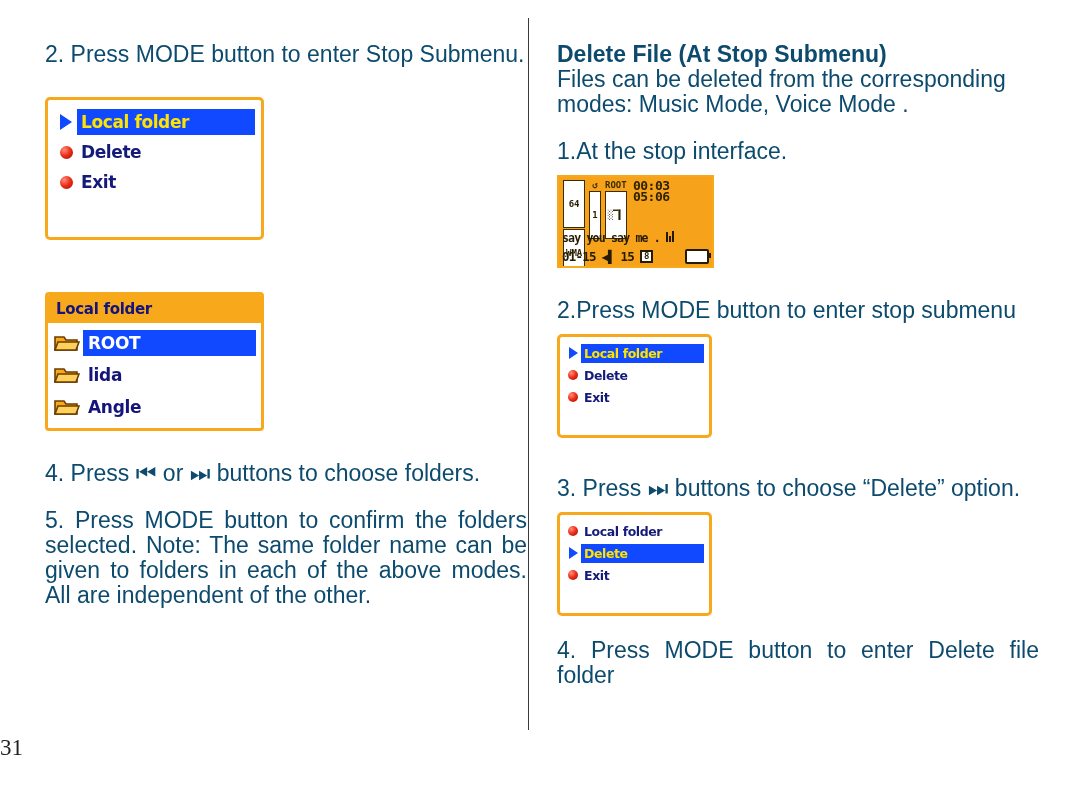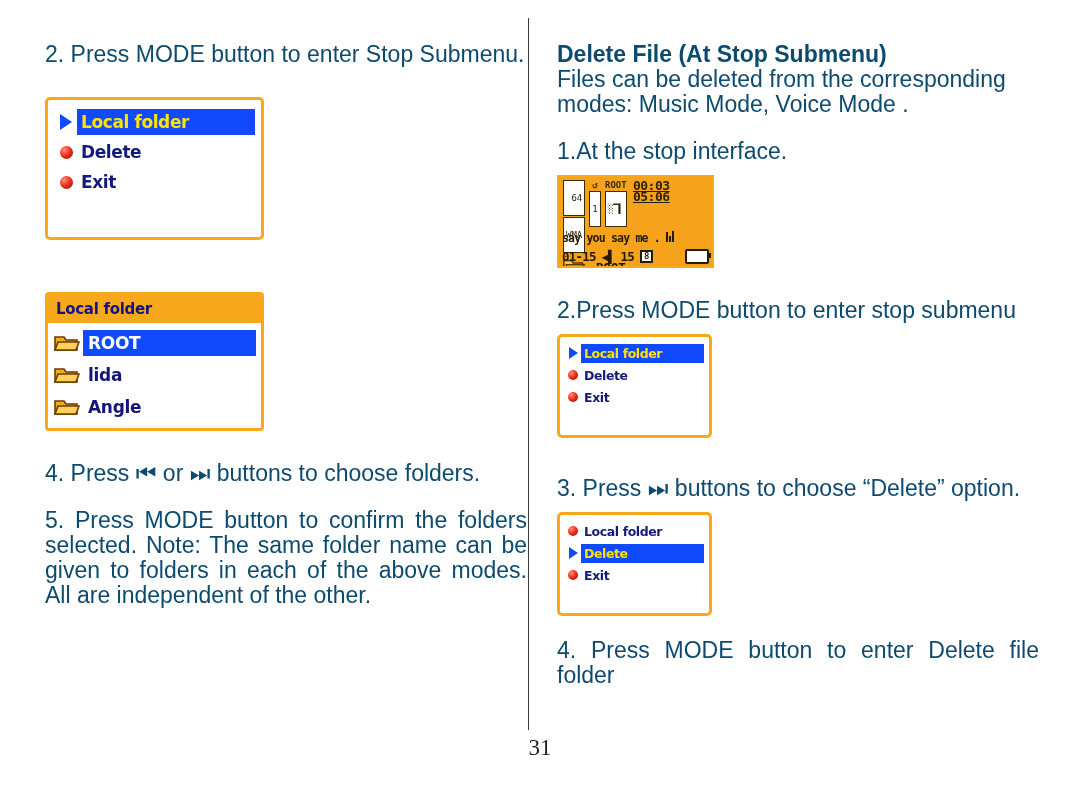--- a/index.html
+++ b/index.html
@@ -168,41 +168,40 @@
     display:flex; align-items:flex-start;
     padding:3px 0 0 4px; gap:4px;
   }
   .seg-stack{
     display:flex; flex-direction:column; gap:1px;
   }
   .seg-box{
     background:#ffffff;
     color:#2a2000;
     font-family:"DejaVu Sans Mono", monospace;
-    font-weight:normal;
+    font-weight:bold;
     font-size:9px;
     line-height:10px;
-    padding:12px 2px;
+    padding:18px 2px;
     letter-spacing:0px;
     border:1px solid #3c2d00;
-    text-align:right;
+    text-align:center;
   }
   .seg-ghost{
     color:#3c2d00;
     font-family:"DejaVu Sans Mono", monospace;
     font-weight:bold;
     font-size:9px;
     line-height:10px;
     letter-spacing:0px;
     text-align:center;
   }
   .time-stack{
     display:flex; flex-direction:column;
     margin-left:2px;
-    text-decoration:underline;
   }
   .time-txt{
     font-family:"DejaVu Sans Mono", monospace;
     font-weight:bold;
     font-size:13px;
     line-height:11px;
     color:#2e2300;
     letter-spacing:-0.5px;
   }
   .st-folderrow{
@@ -256,21 +255,20 @@
   .bars{
     display:inline-flex;align-items:flex-end;gap:1px;height:12px;
   }
   .bars i{ display:block;width:2px;background:#241b00; }
 
   
   .pageno{
     position:absolute;
     left:0; right:0;
     top:735px;
-    text-align:center;
     font-family:"Liberation Serif", serif;
     font-size:23px;
     color:#231f20;
   }
 </style>
 </head>
 <body>
 
 <div class="page">
 

